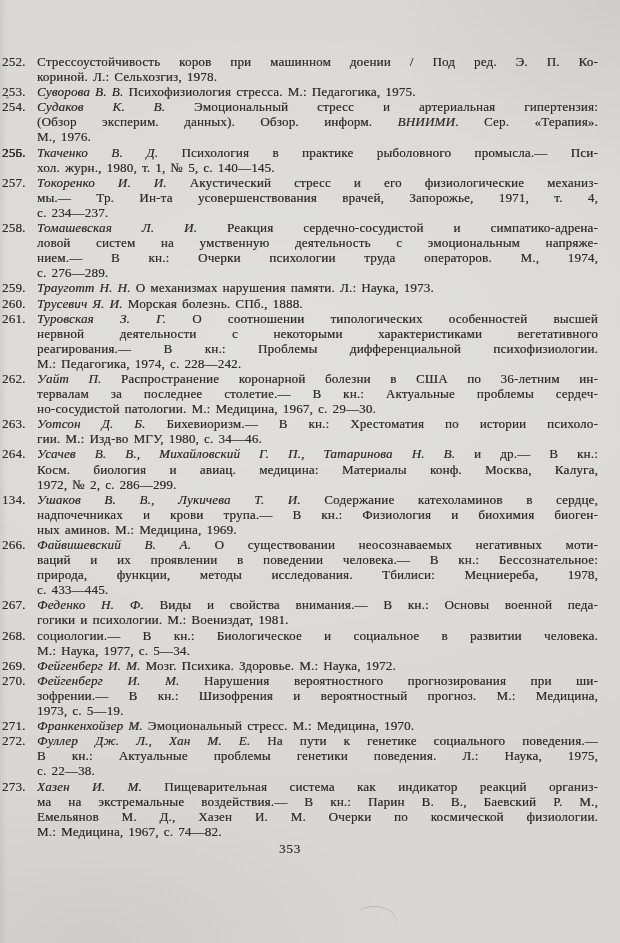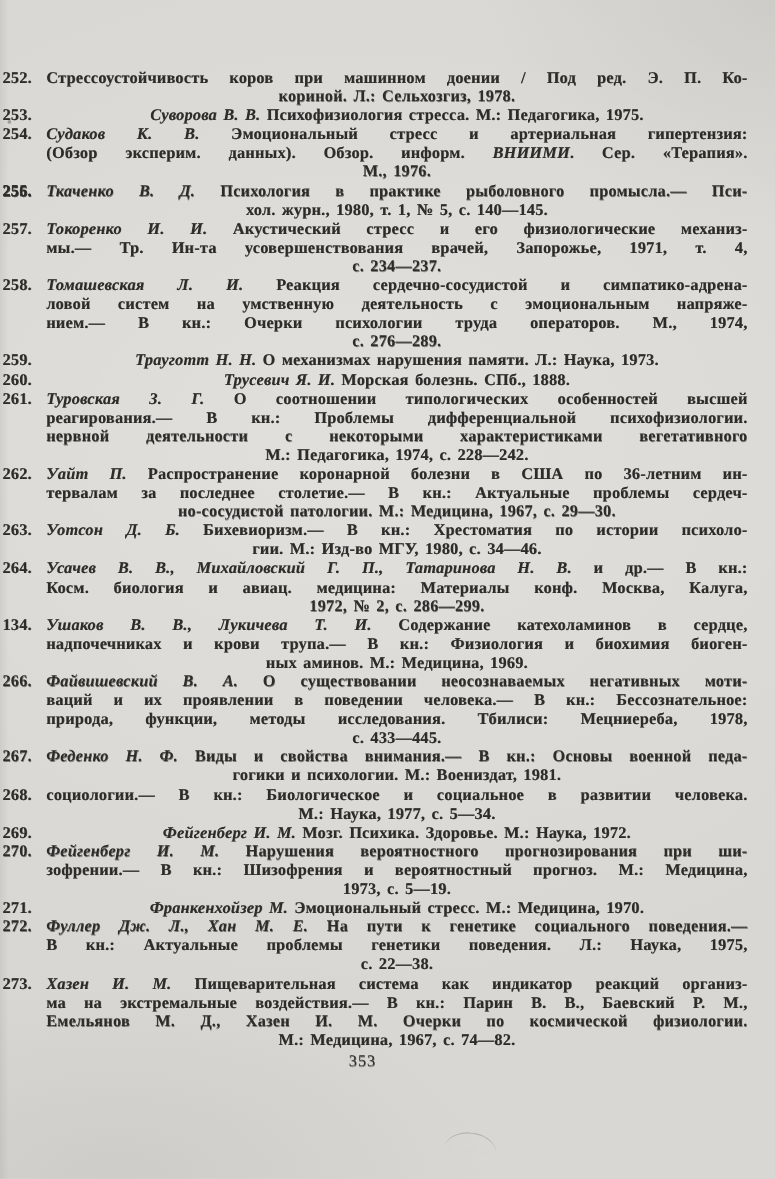--- a/index.html
+++ b/index.html
@@ -27,30 +27,29 @@
     color: #2e2c29;
     font-size: 13px;
     line-height: 15.1px;
     letter-spacing: 0.2px;
     word-spacing: 1.6px;
     text-shadow: 0.35px 0.2px 0 rgba(46,44,41,0.55);
   }
   .entry {
     position: relative;
     padding-left: 35px;
-    font-weight: bold;
   }
   .entry .num {
     position: absolute;
     left: 0;
     top: 0;
     width: 33px;
   }
   .line {
-    text-align: center;
+    text-align: left;
   }
   .line.just {
     text-align: justify;
     text-align-last: justify;
   }
   .it {
     font-style: italic;
   }
   .pagenum {
     margin-top: 2px;
@@ -125,22 +124,22 @@
         <span class="num">259.</span>
         <div class="line"><span class="it">Трауготт Н. Н.</span><span> О механизмах нарушения памяти. Л.: Наука, 1973.</span></div>
       </div>
       <div class="entry">
         <span class="num">260.</span>
         <div class="line"><span class="it">Трусевич Я. И.</span><span> Морская болезнь. СПб., 1888.</span></div>
       </div>
       <div class="entry">
         <span class="num">261.</span>
         <div class="line just"><span class="it">Туровская З. Г.</span><span> О соотношении типологических особенностей высшей</span></div>
+        <div class="line just"><span>нервной деятельности с некоторыми характеристиками вегетативного</span></div>
         <div class="line just"><span>реагирования.— В кн.: Проблемы дифференциальной психофизиологии.</span></div>
-        <div class="line just"><span>нервной деятельности с некоторыми характеристиками вегетативного</span></div>
         <div class="line"><span>М.: Педагогика, 1974, с. 228—242.</span></div>
       </div>
       <div class="entry">
         <span class="num">262.</span>
         <div class="line just"><span class="it">Уайт П.</span><span> Распространение коронарной болезни в США по 36-летним ин-</span></div>
         <div class="line just"><span>тервалам за последнее столетие.— В кн.: Актуальные проблемы сердеч-</span></div>
         <div class="line"><span>но-сосудистой патологии. М.: Медицина, 1967, с. 29—30.</span></div>
       </div>
       <div class="entry">
         <span class="num">263.</span>

